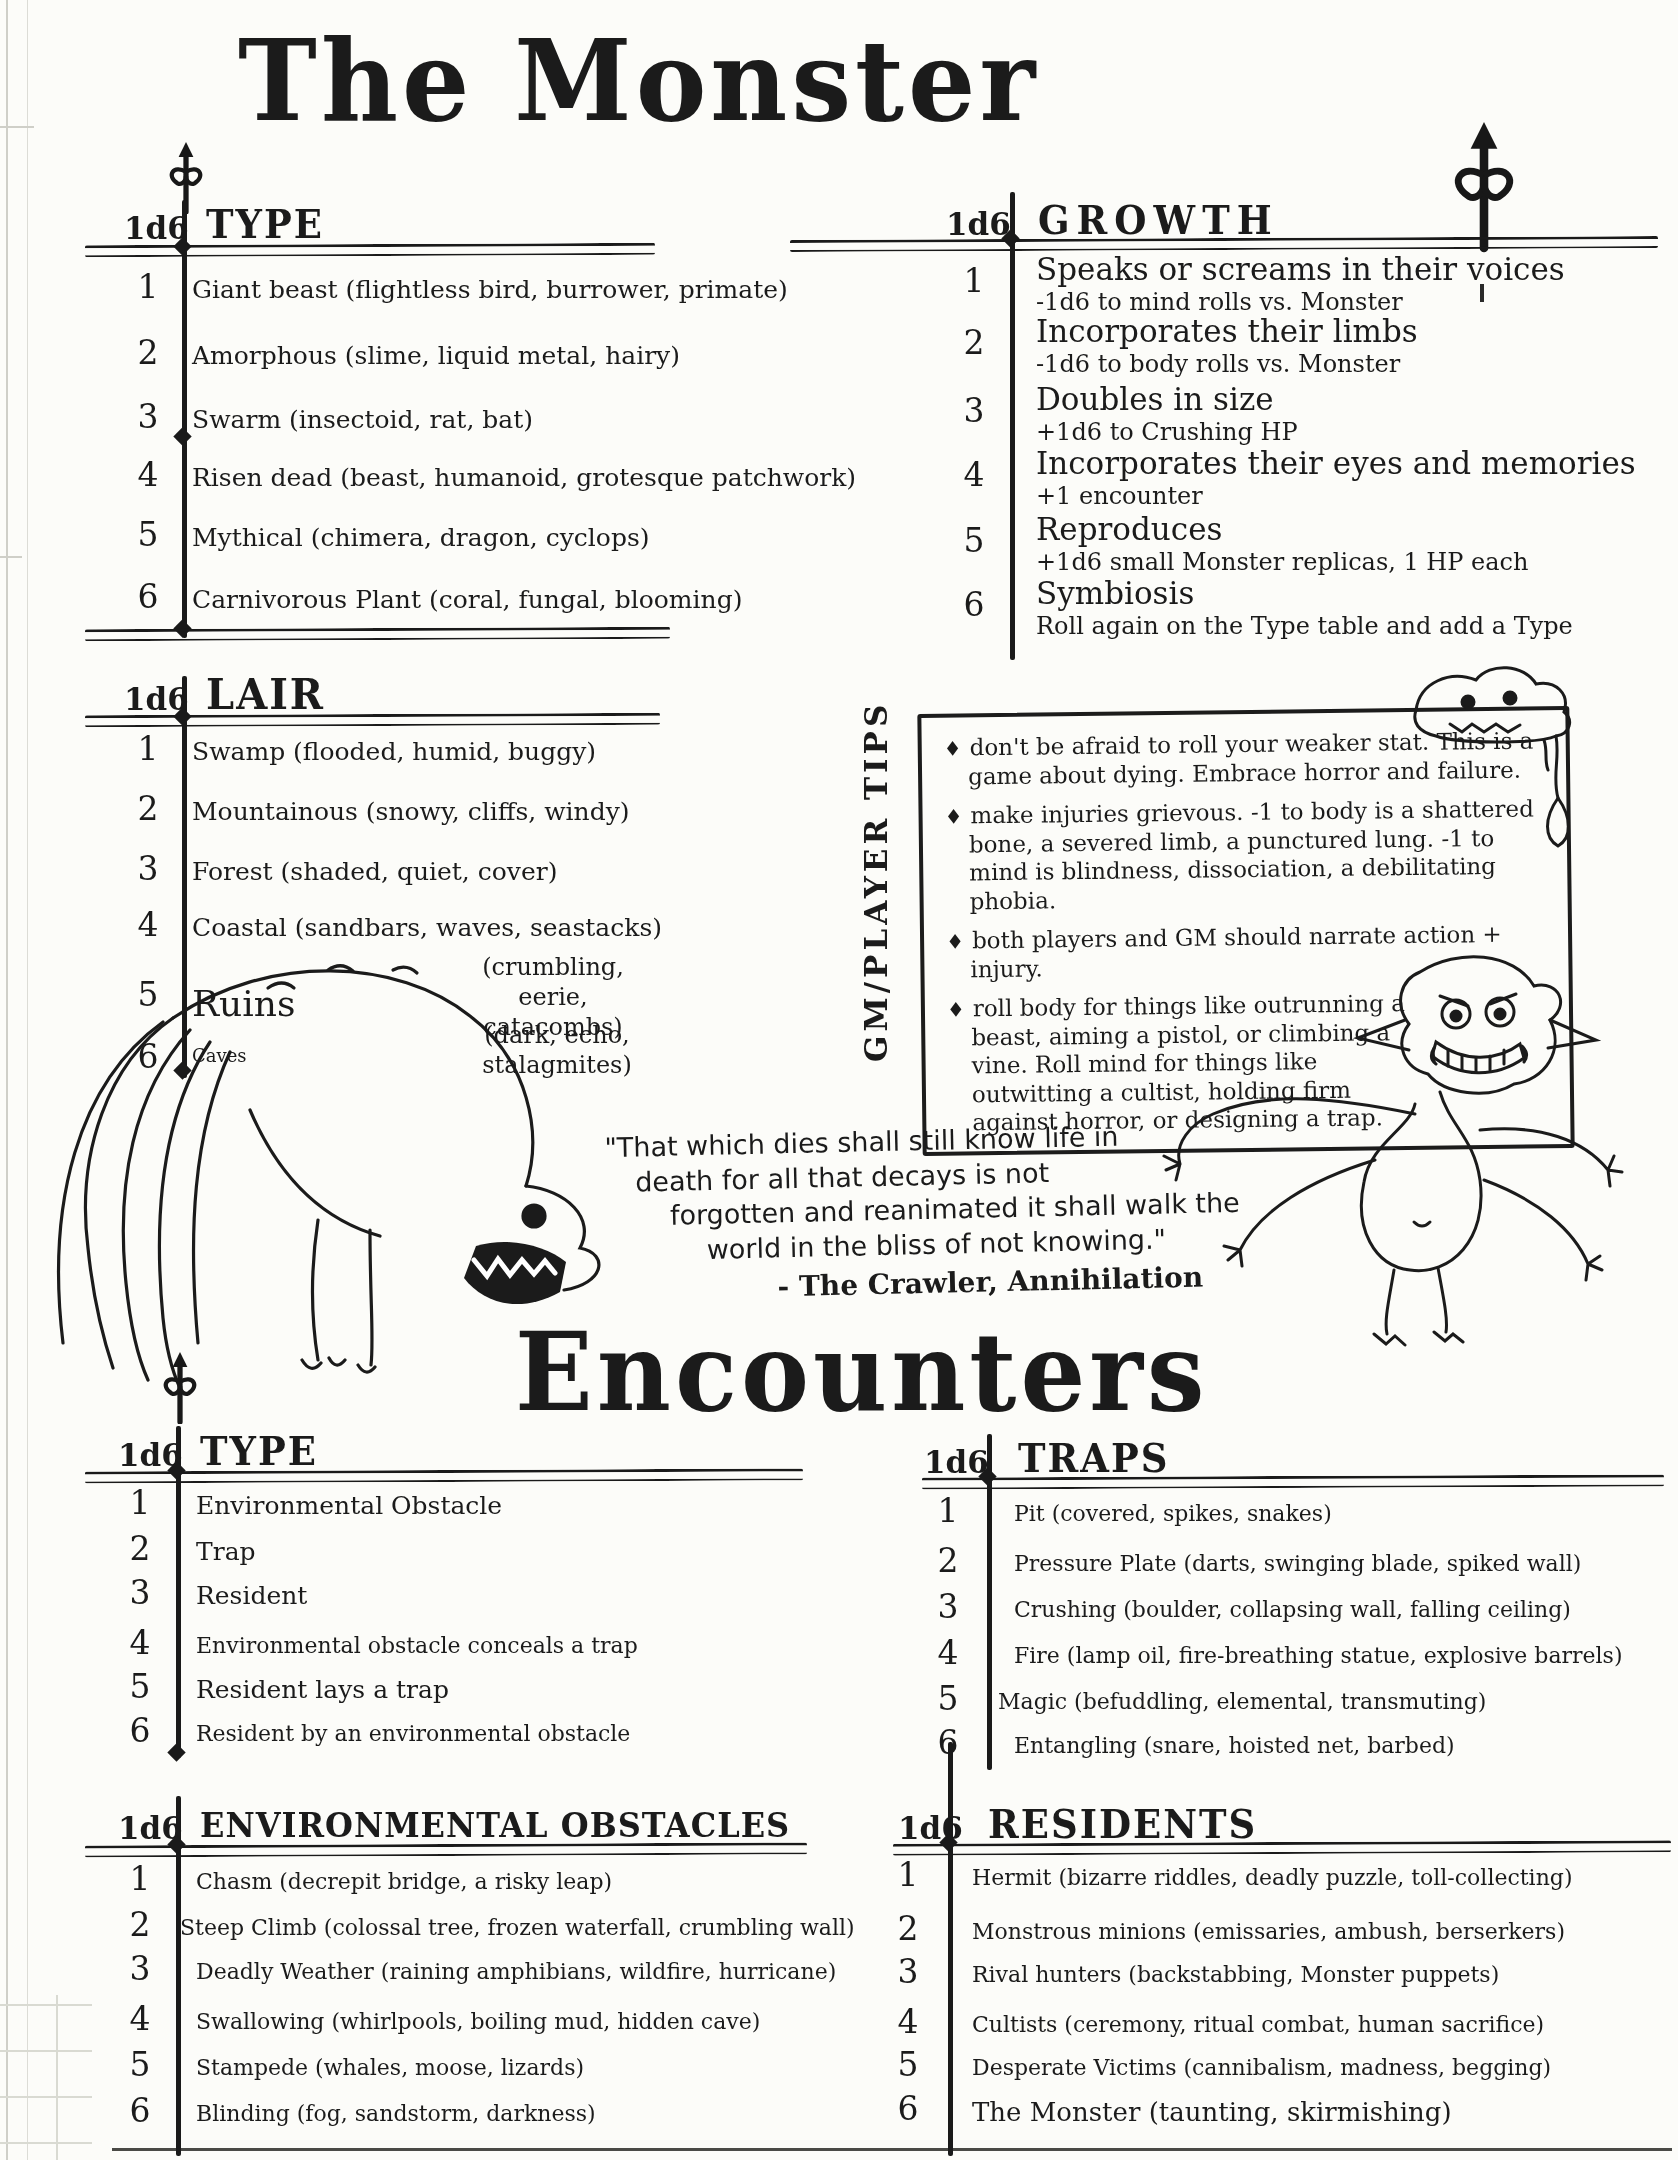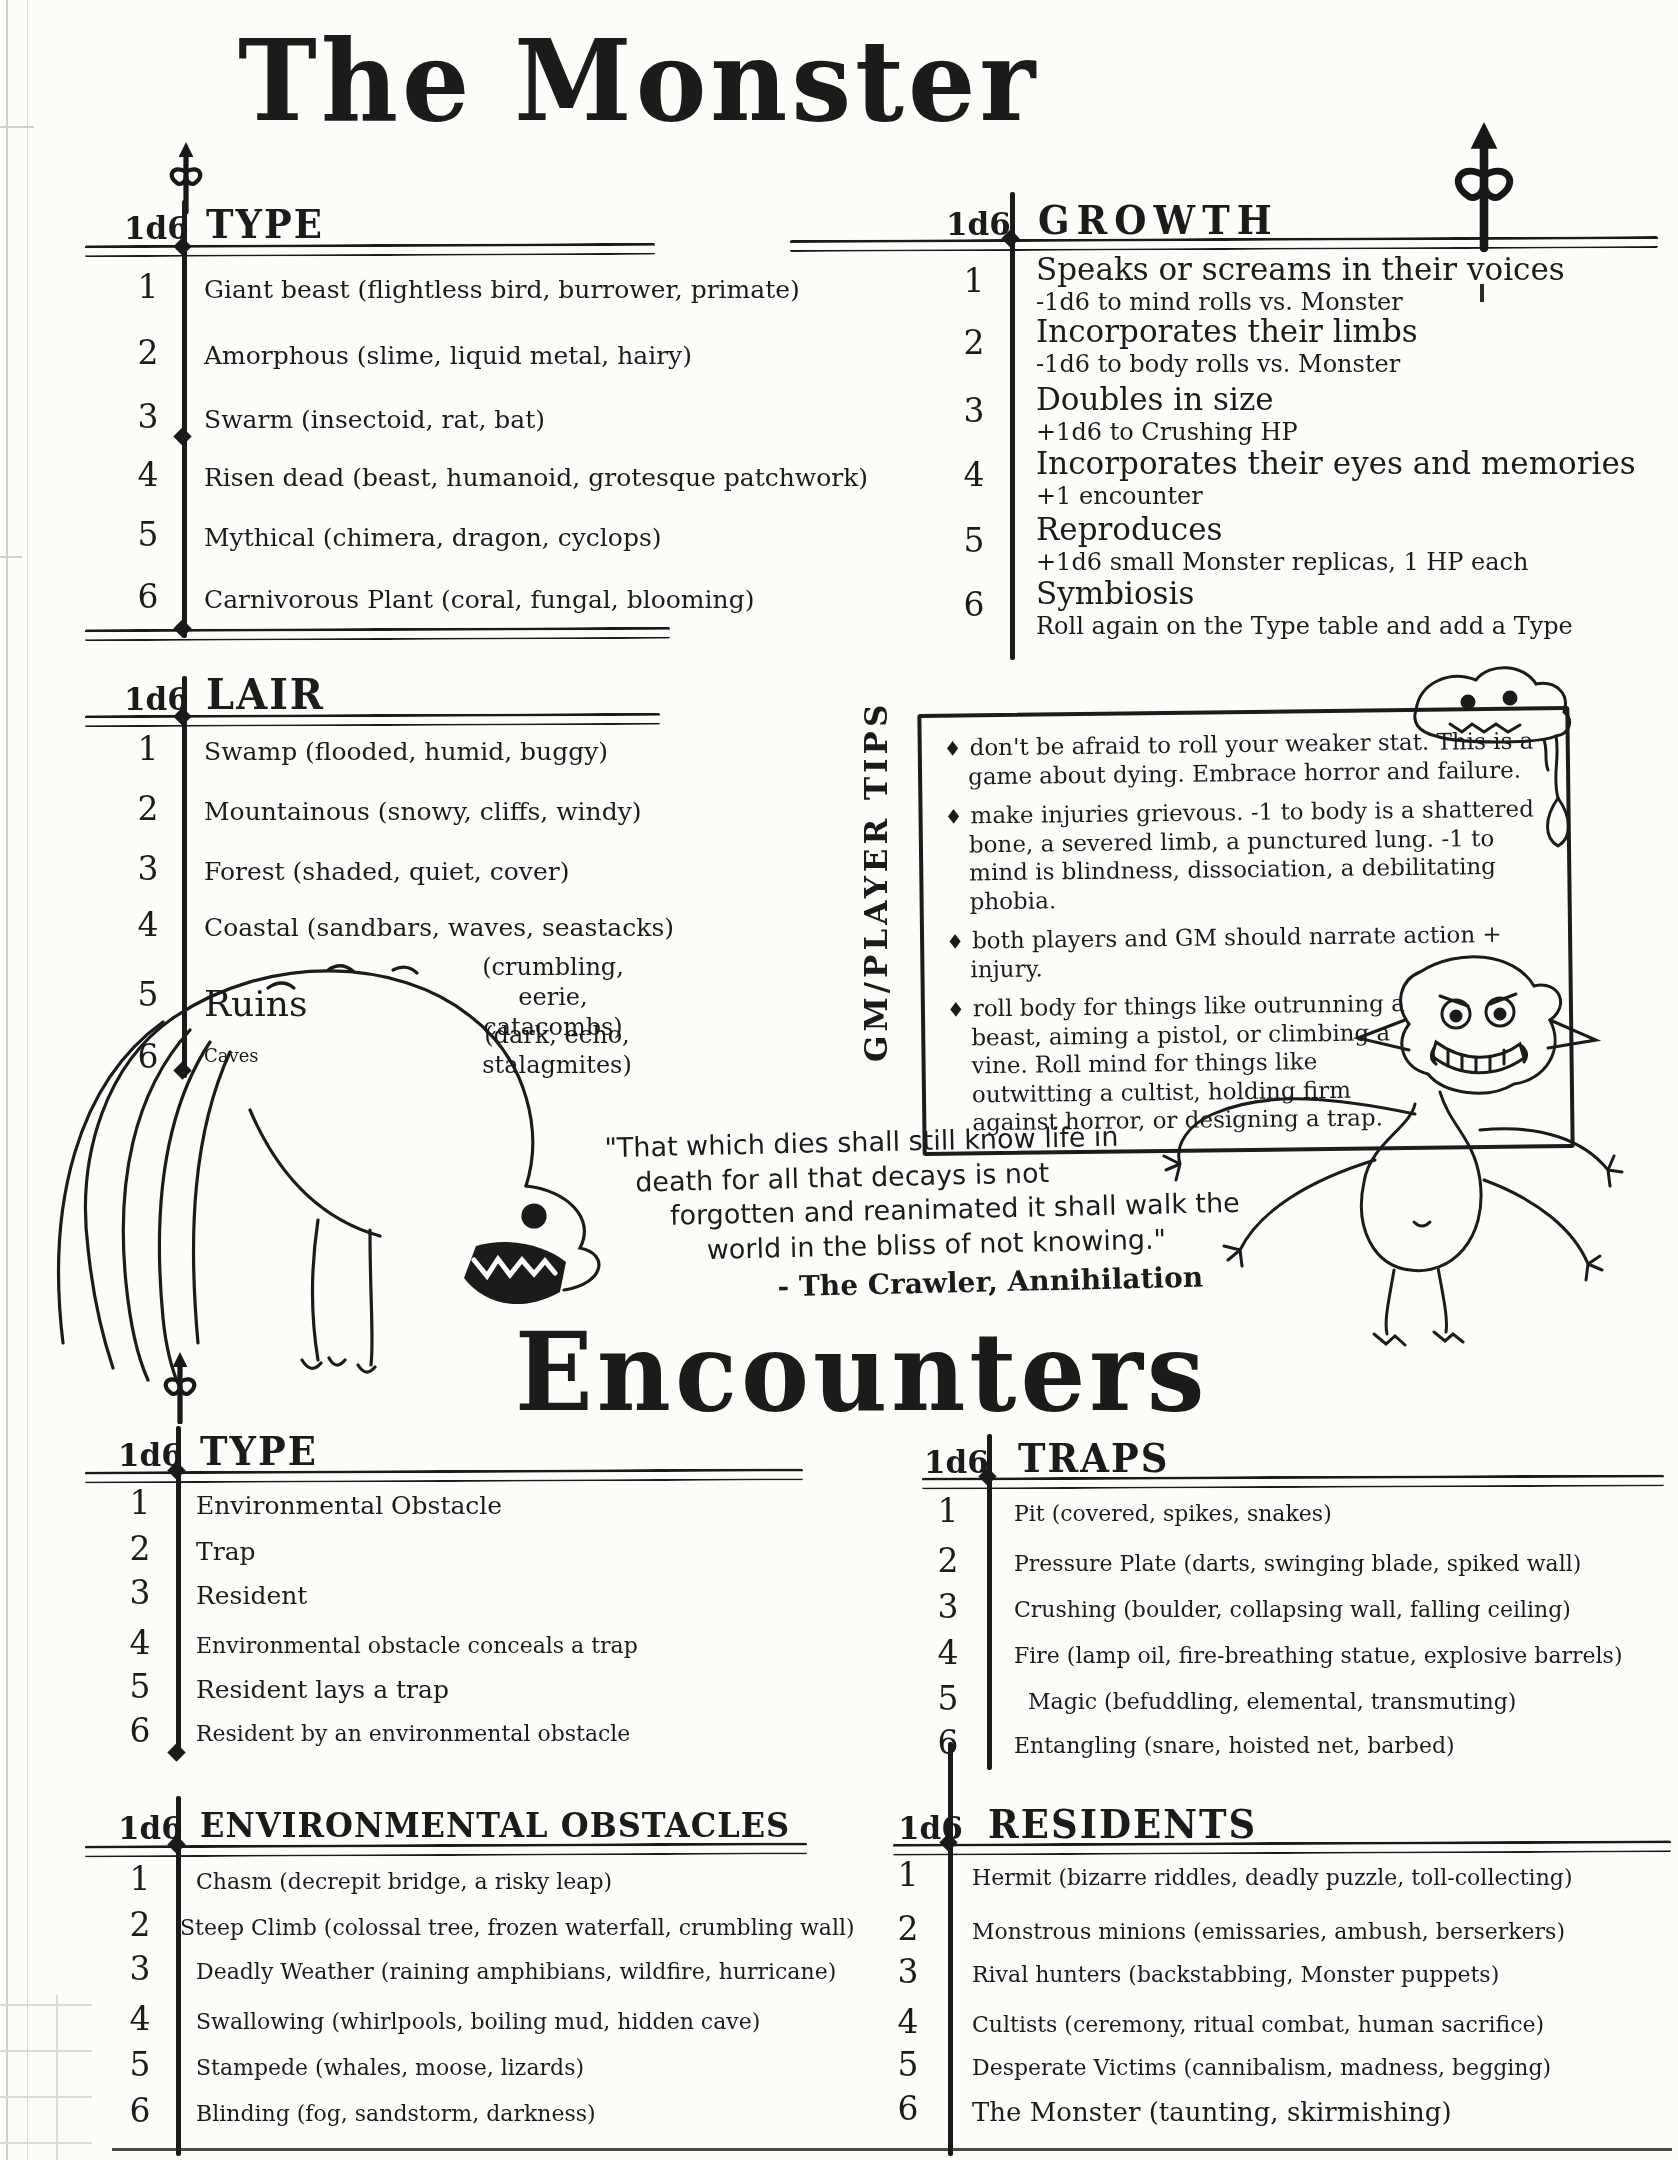--- a/index.html
+++ b/index.html
@@ -16,21 +16,21 @@
   
   .hrule{position:absolute;height:7px;border-top:3px solid #1a1a1a;border-bottom:2px solid #1a1a1a;
          border-radius:2px;transform:rotate(-0.25deg);}
   .spine{position:absolute;width:5px;background:#1a1a1a;border-radius:2px;}
   .dmd{position:absolute;width:13px;height:13px;background:#1a1a1a;transform:rotate(45deg);}
   
   .trow{position:absolute;display:flex;align-items:flex-start;}
   .trow.center{align-items:center;}
   .rnum{flex:0 0 auto;width:56px;text-align:center;font-size:33px;line-height:1;}
   .rnum.narrow{width:52px;}
-  .rtext{margin-left:28px;font-size:25px;line-height:1.18;padding-top:5px;white-space:nowrap;}
+  .rtext{margin-left:16px;font-size:25px;line-height:1.18;padding-top:5px;white-space:nowrap;}
   .rtext.sm{font-size:22px;padding-top:7px;}
   .l1,.l2{display:block;white-space:nowrap;}
   .l1{font-size:31px;}
   .l2{font-size:24px;}
   .note{position:absolute;width:210px;text-align:center;font-size:24px;line-height:1.25;}
   
   .tips-box{position:absolute;left:920px;top:710px;width:604px;border:4px solid #1c1c1c;
             border-radius:3px;transform:rotate(-0.7deg);padding:16px 18px 12px 22px;background:#fcfcf9;}
   .tip{font-size:23px;line-height:1.24;margin-bottom:11px;text-indent:-24px;padding-left:24px;}
   .tip .blt{font-size:20px;padding-right:8px;}
@@ -339,21 +339,21 @@
     <div class="trow" style="left:920px;top:1590px;">
       <span class="rnum">3</span>
       <span class="rtext sm" style="margin-left:38px;">Crushing (boulder, collapsing wall, falling ceiling)</span>
     </div>
     <div class="trow" style="left:920px;top:1636px;">
       <span class="rnum">4</span>
       <span class="rtext sm" style="margin-left:38px;">Fire (lamp oil, fire-breathing statue, explosive barrels)</span>
     </div>
     <div class="trow" style="left:920px;top:1682px;">
       <span class="rnum">5</span>
-      <span class="rtext sm" style="margin-left:52px;">Magic (befuddling, elemental, transmuting)</span>
+      <span class="rtext sm" style="margin-left:22px;">Magic (befuddling, elemental, transmuting)</span>
     </div>
     <div class="trow" style="left:920px;top:1726px;">
       <span class="rnum">6</span>
       <span class="rtext sm" style="margin-left:38px;">Entangling (snare, hoisted net, barbed)</span>
     </div>
   </div>
 
   <div>
     <span class="die" style="left:118px;top:1810px;">1d6</span>
     <span class="tname" style="left:200px;top:1806px;font-size:32px;letter-spacing:1px;">ENVIRONMENTAL OBSTACLES</span>

